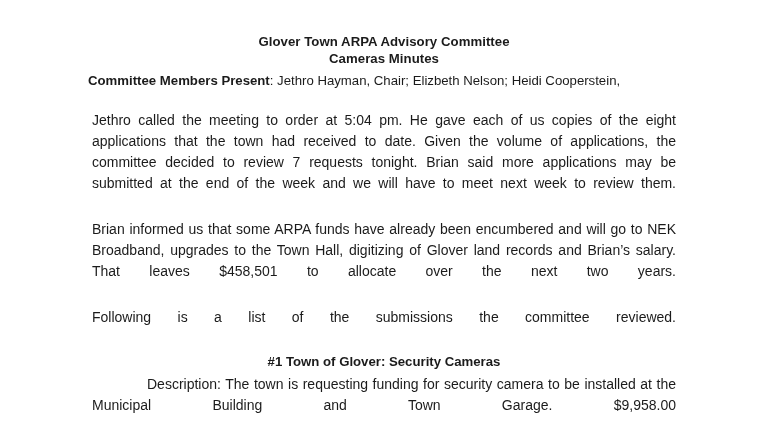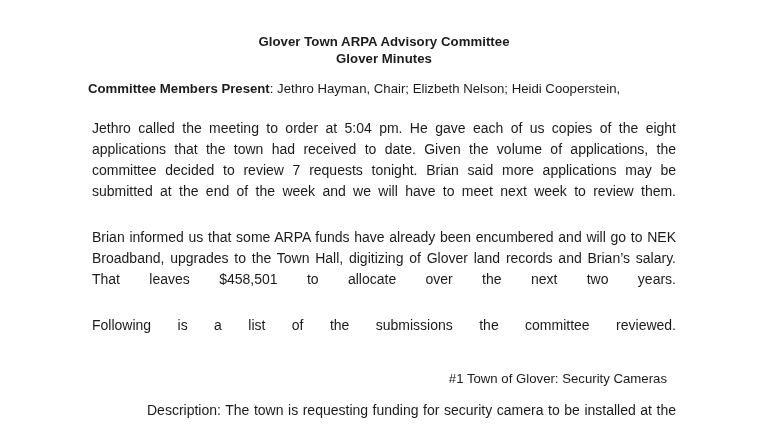--- a/index.html
+++ b/index.html
@@ -38,21 +38,21 @@
     font-size: 13.2px;
     line-height: 17px;
     letter-spacing: 0.05px;
   }
   .title-line {
     display: block;
     white-space: nowrap;
   }
 
   .present-block {
-    margin-top: 13px;
+    margin-top: 5px;
     font-size: 13.2px;
     line-height: 17.5px;
   }
   .present-line {
     display: block;
     white-space: nowrap;
   }
   .lbl {
     font-weight: bold;
   }
@@ -68,43 +68,43 @@
     text-align: justify;
     text-justify: inter-word;
     hyphens: none;
   }
 
   p.para.indent {
     text-indent: 55px;
   }
 
   p.heading {
-    margin: 13px;
+    margin: 4px;
     font-size: 13.2px;
     line-height: 17.4px;
-    font-weight: normal;
-    text-align: right;
+    font-weight: bold;
+    text-align: center;
   }
 
   
   p.para::after {
     content: "";
     display: inline-block;
     width: 100%;
   }
 </style>
 </head>
 <body>
 
 <div class="page">
   <div class="doc">
 
     <div class="title-block">
       <span class="title-line">Glover Town ARPA Advisory Committee</span>
-      <span class="title-line">Glover Minutes</span>
+      <span class="title-line">Cameras Minutes</span>
     </div>
 
     <div class="present-block">
       <span class="present-line"><span class="lbl">Committee Members Present</span><span>: Jethro Hayman, Chair; Elizbeth Nelson; Heidi Cooperstein,</span></span>
     </div>
 
     <div class="body-block">
         <p class="para">Jethro called the meeting to order at 5:04 pm. He gave each of us copies of the eight applications that the town had received to date. Given the volume of applications, the committee decided to review 7 requests tonight. Brian said more applications may be submitted at the end of the week and we will have to meet next week to review them.</p>
         <p class="para">Brian informed us that some ARPA funds have already been encumbered and will go to NEK Broadband, upgrades to the Town Hall, digitizing of Glover land records and Brian’s salary. That leaves $458,501 to allocate over the next two years.</p>
         <p class="para">Following is a list of the submissions the committee reviewed.</p>

